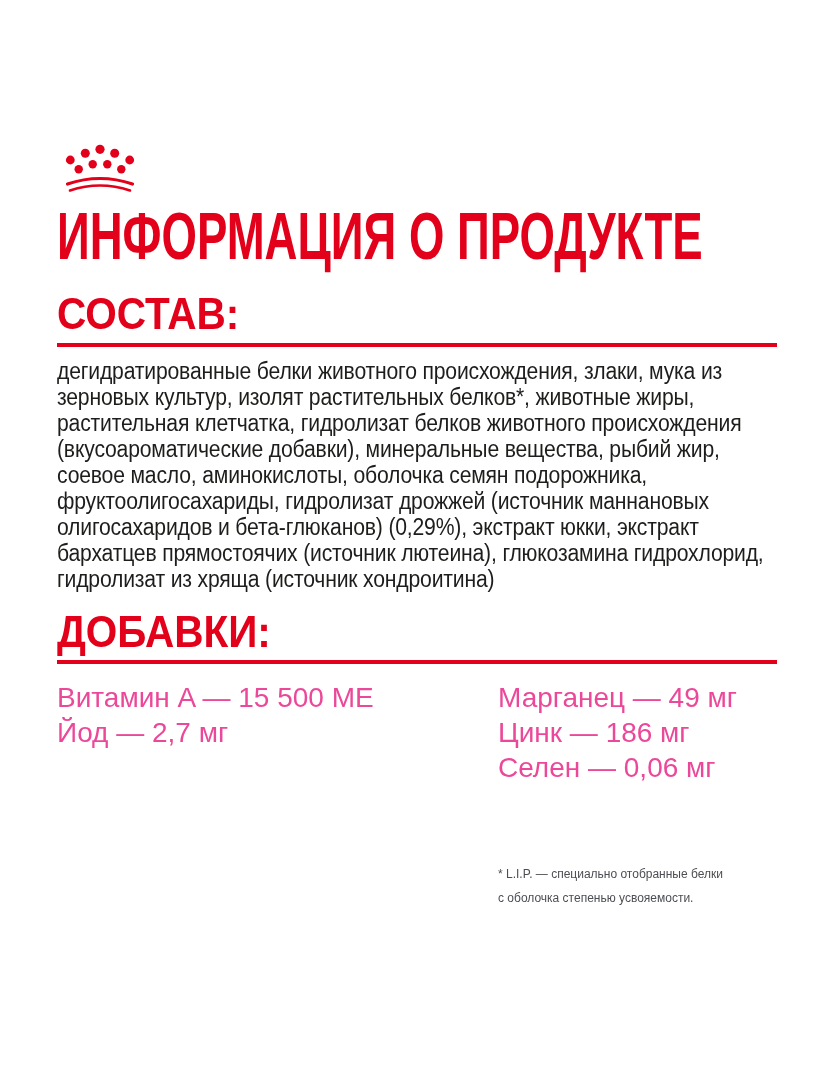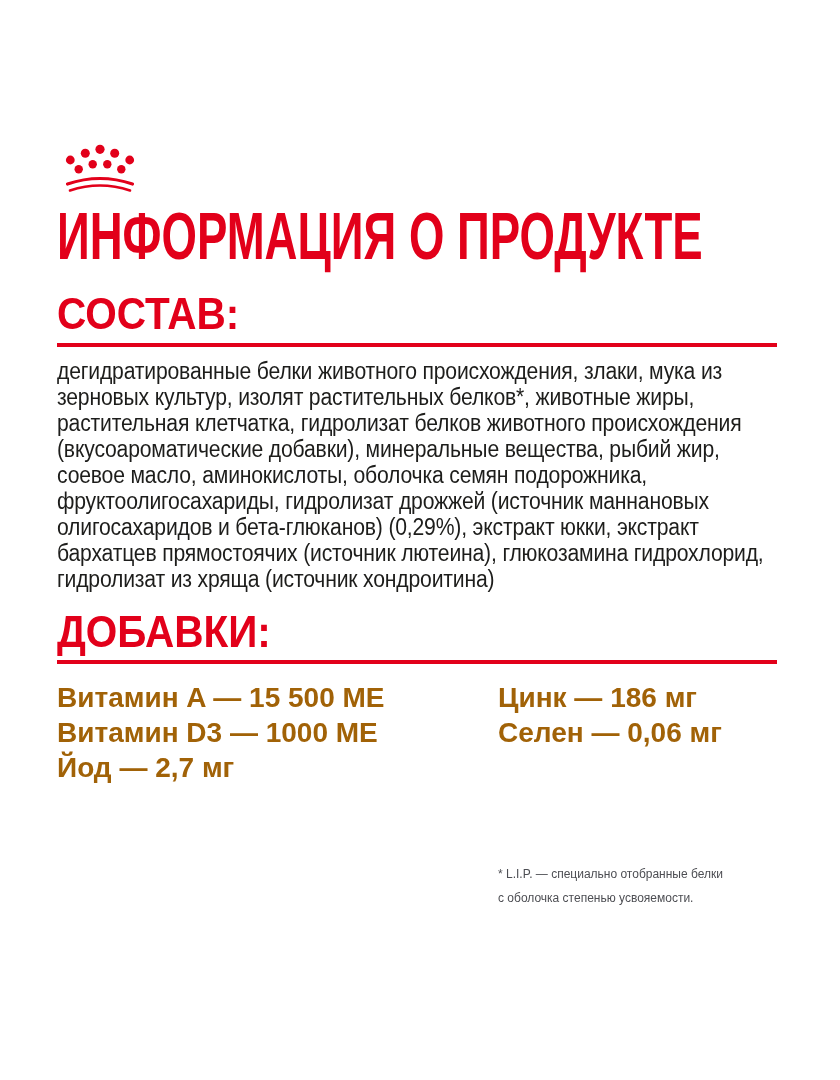--- a/index.html
+++ b/index.html
@@ -35,22 +35,22 @@
   .body-text{
     position:absolute;left:57px;top:358px;margin:0;
     width:785px;
     font-size:23px;line-height:26px;font-weight:400;
     letter-spacing:-0.2px;
     color:#1d1d1b;
     transform:scaleX(0.92);transform-origin:left top;
   }
   .additives-col{
     position:absolute;top:680px;
-    font-size:28px;line-height:35px;font-weight:700;
-    color:#a16207;white-space:nowrap;
+    font-size:28px;line-height:35px;font-weight:400;
+    color:#ec4899;white-space:nowrap;
   }
   .additives-col.left{left:57px;}
   .additives-col.right{left:498px;}
   .footnote{
     position:absolute;left:498px;top:862px;margin:0;
     font-size:12px;line-height:24px;font-weight:400;
     color:#4d4e53;white-space:nowrap;
   }
 </style>
 </head>
@@ -81,25 +81,25 @@
   <h2 class="section-heading heading-composition">СОСТАВ:</h2>
   <div class="rule rule-1"></div>
 
   <p class="body-text">дегидратированные белки животного происхождения, злаки, мука из зерновых культур, изолят растительных белков*, животные жиры, растительная клетчатка, гидролизат белков животного происхождения (вкусоароматические добавки), минеральные вещества, рыбий жир, соевое масло, аминокислоты, оболочка семян подорожника, фруктоолигосахариды, гидролизат дрожжей (источник маннановых олигосахаридов и бета-глюканов) (0,29%), экстракт юкки, экстракт бархатцев прямостоячих (источник лютеина), глюкозамина гидрохлорид, гидролизат из хряща (источник хондроитина)</p>
 
   <h2 class="section-heading heading-additives">ДОБАВКИ:</h2>
   <div class="rule rule-2"></div>
 
   <div class="additives-col left">
     <div>Витамин A — 15 500 МЕ</div>
-    <div>Витамин D3 — 1000 МЕ</div>
     <div>Йод — 2,7 мг</div>
   </div>
 
   <div class="additives-col right">
+    <div>Марганец — 49 мг</div>
     <div>Цинк — 186 мг</div>
     <div>Селен — 0,06 мг</div>
   </div>
 
   <p class="footnote">
     <span>* L.I.P. — специально отобранные белки</span><br>
     <span>с оболочка степенью усвояемости.</span>
   </p>
 
 </div>

